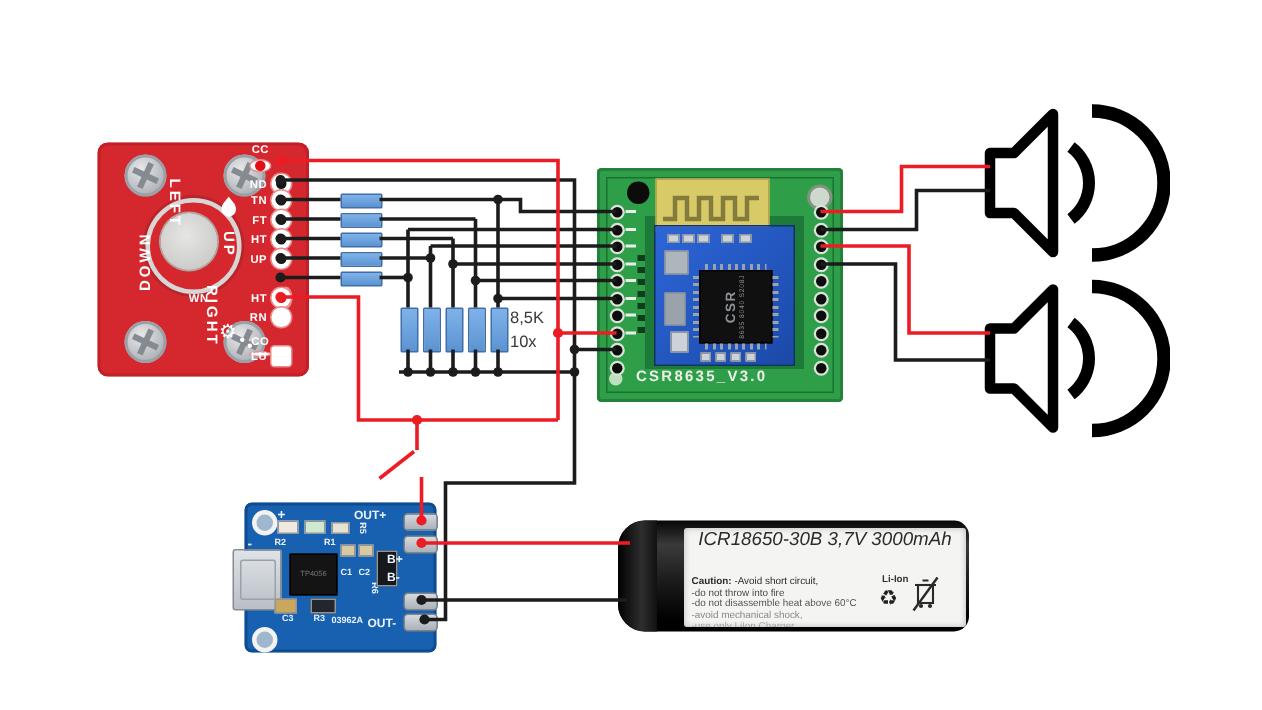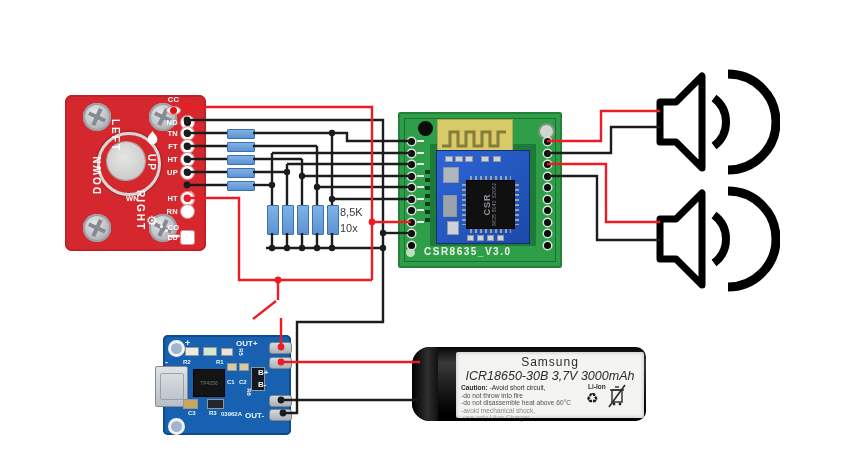--- a/index.html
+++ b/index.html
@@ -299,21 +299,20 @@
     <div class="pad" style="top:7px;"></div>
     <div class="pad" style="top:22px;"></div>
     <div class="pad" style="top:60px;"></div>
     <div class="pad" style="top:74px;"></div>
   </div>
 
   <div class="abs battery">
     <div class="bat-body"></div>
     <div class="bat-cap"></div>
     <div class="bat-label">
-      <div class="bat-brand">Samsung</div>
       <div class="bat-model">ICR18650-30B 3,7V 3000mAh</div>
       <div class="caution">
         <div class="c1"><b>Caution:</b>
           <span>-Avoid short circuit,</span></div>
         <div class="c2">-do not throw into fire</div>
         <div class="c3">-do not disassemble heat above 60°C</div>
         <div class="c4">-avoid mechanical shock,</div>
         <div class="c5">-use only LiIon Charger</div>
       </div>
       <div class="liion">Li-Ion</div>

